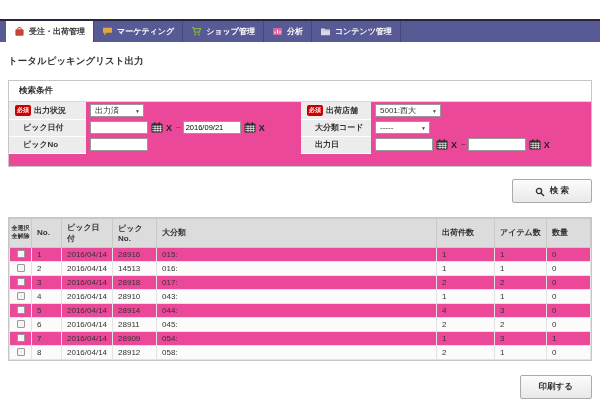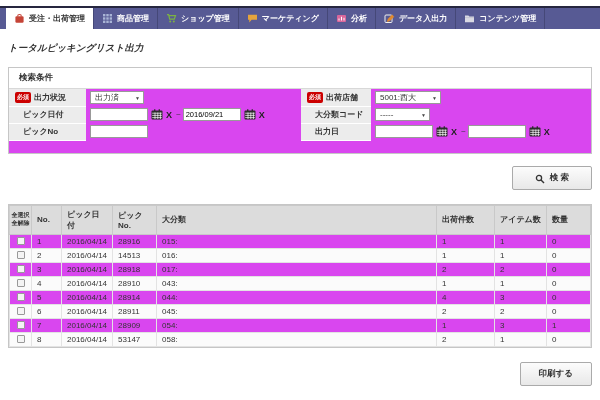--- a/index.html
+++ b/index.html
@@ -5,21 +5,21 @@
   * { box-sizing: border-box; }
   html,body { margin:0; padding:0; }
   body {
     width:600px; height:400px; overflow:hidden;
     background:#ffffff; color:#333;
     font-family:"Liberation Sans","DejaVu Sans",sans-serif;
     font-size:8px;
   }
   
   .nav {
-    margin-top:6px;
+    margin-top:19px;
     background:#575a94;
     border-top:2px solid #26263f;
     height:23px;
     display:flex;
     align-items:stretch;
     padding-left:6px;
   }
   .tab {
     display:flex; align-items:center; gap:4px;
     padding:0 8px;
@@ -27,24 +27,24 @@
     border-right:1px solid #454878;
     white-space:nowrap;
     cursor:pointer;
   }
   .tab.active { background:#ffffff; color:#333; }
   .ticon { display:inline-flex; width:11px; height:11px; }
   .ticon svg { width:11px; height:11px; }
   
   .page-title {
     margin:13px 8px 7px 8px;
-    font-size:9.5px; font-weight:bold; color:#333;font-style:italic;
-  }
-  
-  .box { margin:12px 8px; border:1px solid #c6c6c6; background:#d946ef; }
+    font-size:9.5px; font-weight:bold; color:#333;
+  }
+  
+  .box { margin:12px 8px; border:1px solid #c6c6c6; background:#ec4899; }
   .box-header {
     font-size:8.5px; font-weight:bold;
     padding:4px 10px;
     border-bottom:1px solid #d8d8d8;
     background:#fff;
   }
   
   .form { display:table; width:100%; border-collapse:collapse; margin-bottom:12px; }
   .frow { display:table-row; }
   .fcell { display:table-cell; vertical-align:middle; padding:2px 4px; height:16px; }
@@ -126,74 +126,47 @@
       <svg viewBox="0 0 11 11">
           <path d="M3.6 3.4a1.9 1.9 0 0 1 3.8 0" fill="none" stroke="#c54437" stroke-width="1.1"></path>
           <rect x="1.4" y="3.2" width="8.2" height="6.6" rx="1.2" fill="#c54437"></rect>
         </svg>
     </span>
     <span>受注・出荷管理</span>
   </div>
   <div class="tab">
     <span class="ticon">
       <svg viewBox="0 0 11 11">
-          <g fill="#a9b4d6">
-            <rect x="1" y="1" width="2.4" height="2.4"></rect>
-            <rect x="4.3" y="1" width="2.4" height="2.4"></rect>
-            <rect x="7.6" y="1" width="2.4" height="2.4"></rect>
-            <rect x="1" y="4.3" width="2.4" height="2.4"></rect>
-            <rect x="4.3" y="4.3" width="2.4" height="2.4"></rect>
-            <rect x="7.6" y="4.3" width="2.4" height="2.4"></rect>
-            <rect x="1" y="7.6" width="2.4" height="2.4"></rect>
-            <rect x="4.3" y="7.6" width="2.4" height="2.4"></rect>
-            <rect x="7.6" y="7.6" width="2.4" height="2.4"></rect>
-          </g>
-        </svg>
-    </span>
-    <span>商品管理</span>
+          <path d="M1 1.8h9v5H4.6L2.3 9.4V6.8H1z" fill="#e5a43c"></path>
+        </svg>
+    </span>
+    <span>マーケティング</span>
   </div>
   <div class="tab">
     <span class="ticon">
       <svg viewBox="0 0 11 11">
           <path d="M1 1.6h1.6l1.1 4.6h4.6l1.2-3.5H3" fill="none" stroke="#7cb342" stroke-width="1.2"></path>
           <circle cx="4.2" cy="8.6" r="1" fill="#7cb342"></circle>
           <circle cx="7.8" cy="8.6" r="1" fill="#7cb342"></circle>
         </svg>
     </span>
     <span>ショップ管理</span>
-  </div>
-  <div class="tab">
-    <span class="ticon">
-      <svg viewBox="0 0 11 11">
-          <path d="M1 1.8h9v5H4.6L2.3 9.4V6.8H1z" fill="#e5a43c"></path>
-        </svg>
-    </span>
-    <span>マーケティング</span>
   </div>
   <div class="tab">
     <span class="ticon">
       <svg viewBox="0 0 11 11">
           <rect x="1" y="2" width="9" height="7" rx="1" fill="#d9679c"></rect>
           <g stroke="#fff" stroke-width="1">
             <line x1="3" y1="7.5" x2="3" y2="5.5"></line>
             <line x1="5.5" y1="7.5" x2="5.5" y2="3.8"></line>
             <line x1="8" y1="7.5" x2="8" y2="4.8"></line>
           </g>
         </svg>
     </span>
     <span>分析</span>
-  </div>
-  <div class="tab">
-    <span class="ticon">
-      <svg viewBox="0 0 11 11">
-          <rect x="1" y="2" width="7" height="7.5" rx="1" fill="none" stroke="#f0f0f0" stroke-width="1"></rect>
-          <path d="M3.2 8.6l.9-2.8 4-4 1.9 1.9-4 4zM3.2 8.6l2-.9" fill="#e0892e" stroke="#e0892e" stroke-width="0.4"></path>
-        </svg>
-    </span>
-    <span>データ入出力</span>
   </div>
   <div class="tab">
     <span class="ticon">
       <svg viewBox="0 0 11 11">
           <path d="M1 2.4h3.4l1 1.1H10v5.8H1z" fill="#d9d9e3"></path>
           <path d="M1 4.6h9" stroke="#b9b9c8" stroke-width="0.6"></path>
         </svg>
     </span>
     <span>コンテンツ管理</span>
   </div>
@@ -435,21 +408,21 @@
         <td>28909</td>
         <td>054:</td>
         <td>1</td>
         <td>3</td>
         <td>1</td>
       </tr>
         <tr>
         <td class="ccell"><span class="cbx"></span></td>
         <td>8</td>
         <td>2016/04/14</td>
-        <td>53147</td>
+        <td>28912</td>
         <td>058:</td>
         <td>2</td>
         <td>1</td>
         <td>0</td>
       </tr>
       </tbody>
   </table>
 </section>
 
 <div class="print-row">

